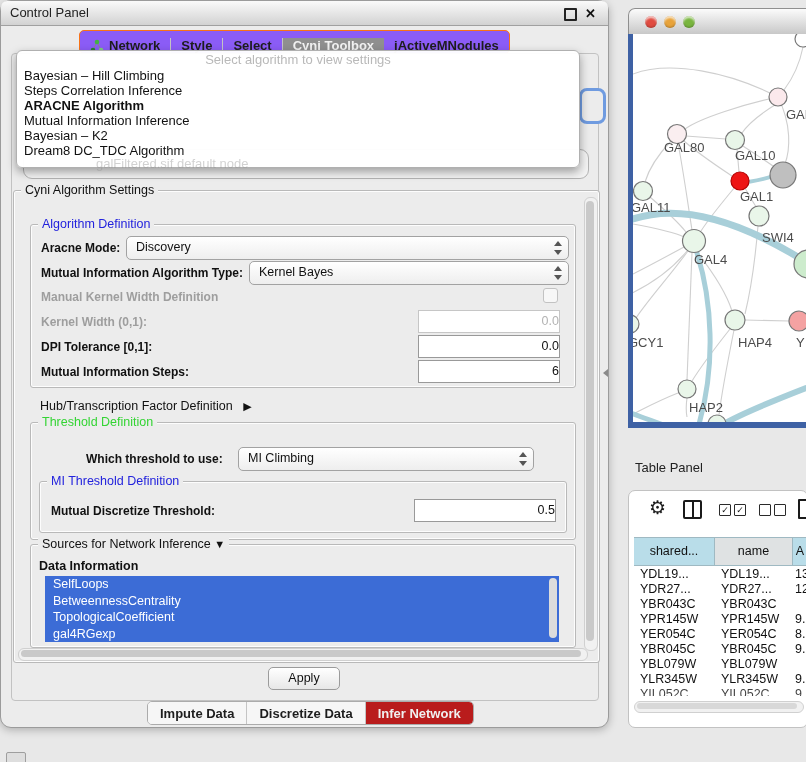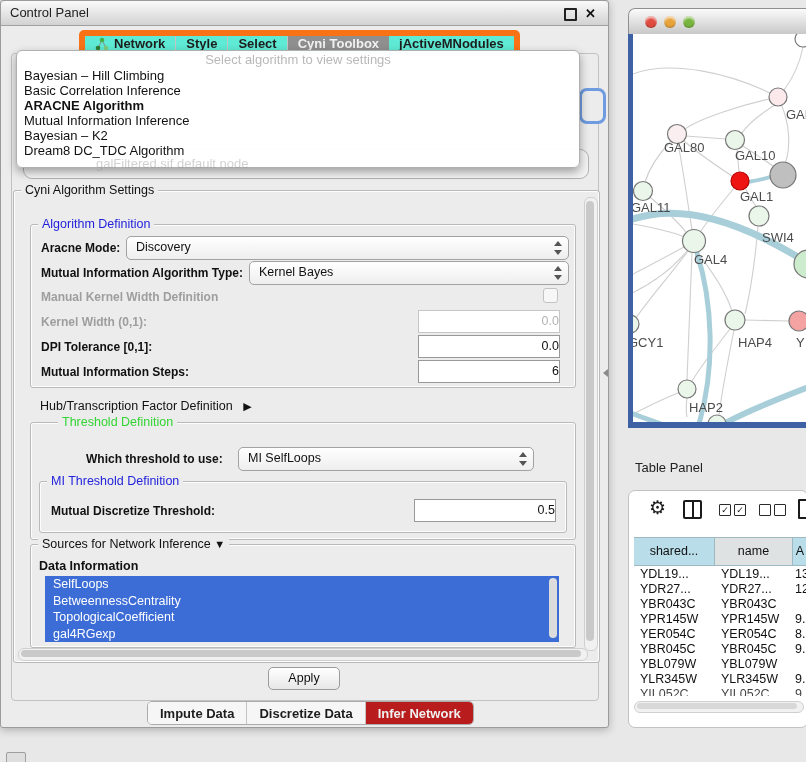--- a/index.html
+++ b/index.html
@@ -1,44 +1,44 @@
 <!DOCTYPE html>
 <html><head>
 <meta charset="utf-8">
 <style>
   html,body{margin:0;padding:0;background:#e8e8e8;font-family:"Liberation Sans",sans-serif;}
   #stage{position:relative;width:806px;height:762px;background:#e8e8e8;overflow:hidden;}
   .abs{position:absolute;}
   
-  .win{background:#ececec;border:1px solid #9b9b9b;border-radius:3px;box-shadow:0 2px 8px rgba(0,0,0,.25);text-decoration:underline;}
+  .win{background:#ececec;border:1px solid #9b9b9b;border-radius:11px;box-shadow:0 2px 8px rgba(0,0,0,.25);text-decoration:underline;}
   .titlebar{position:absolute;left:0;top:0;right:0;height:24px;border-radius:6px 6px 0 0;
     background:linear-gradient(#fafafa,#d2d2d2);border-bottom:1px solid #a0a0a0;}
   .titlebar .t{position:absolute;left:9px;top:4px;font-size:13px;color:#222;}
   .winbtn{position:absolute;top:5px;font-size:13px;font-weight:bold;color:#111;cursor:default;}
   .sq{width:9px;height:9px;border:2px solid #222;border-radius:1px;top:7px;}
   
-  .tabbar{position:absolute;display:flex;align-items:flex-start;background:#5eead4;border:6px solid #f97316;border-radius:5px;height:22px;overflow:hidden;}
+  .tabbar{position:absolute;display:flex;align-items:flex-end;background:#8b5cf6;border:1px solid #f97316;border-radius:5px;height:22px;overflow:hidden;}
   .tab{display:flex;align-items:center;padding:0 10px;font-size:13px;font-weight:600;color:#1d1d1d;border-right:1px solid #c4c4c4;}
   .tab:last-child{border-right:none;}
   .tab.sel{background:#8f8f8f;color:#f2f2f2;border-right:none;}
   
   .frame{border:1px solid #c2c2c2;border-radius:4px;background:#ececec;}
   
   .popup{background:rgba(255,255,255,.97);border:1px solid #b0b0b0;border-radius:6px;
     box-shadow:0 4px 10px rgba(0,0,0,.35);z-index:30;}
   .ph{height:17px;line-height:17px;text-align:center;color:#b9b9b9;font-size:13px;}
   .opt{height:15px;line-height:15px;padding-left:7px;font-size:13px;color:#111;white-space:nowrap;}
   .opt.b{font-weight:bold;}
   .ghosttext{z-index:40;color:#8f8f8f;opacity:.4;font-size:13px;pointer-events:none;white-space:nowrap;}
   .ghostcombo{border:1px solid #b3b3b3;border-radius:9px;background:#f3f3f3;}
   .bluefrag{border:3px solid #6f9be0;border-radius:8px;background:#ececec;}
   
   .grp{border:1px solid #b9b9b9;border-radius:3px;box-shadow:inset 0 0 0 1px #fdfdfd;}
   .gtitle{position:absolute;top:-8px;left:7px;background:#ececec;padding:0 4px;font-size:12.5px;white-space:nowrap;}
-  .blue{color:#2222dd;} .green{color:#33d433;margin-left:20px;}
+  .blue{color:#2222dd;} .green{color:#33d433;}
   .lbl{font-size:12px;font-weight:bold;color:#111;white-space:nowrap;}
   .dim{color:#9e9e9e;}
   .combo{background:linear-gradient(#ffffff,#eeeeee);border:1px solid #a2a2a2;border-radius:5px;font-size:12.5px;color:#111;line-height:21px;padding-left:9px;}
   .stepper{position:absolute;right:5px;top:4px;width:9px;height:14px;}
   .stepper:before,.stepper:after{content:"";position:absolute;left:0;border-left:4.5px solid transparent;border-right:4.5px solid transparent;}
   .stepper:before{top:0;border-bottom:5px solid #555;}
   .stepper:after{bottom:0;border-top:5px solid #555;}
   .field{background:#fff;border:1px solid #999;font-size:12.5px;color:#111;text-align:right;padding-right:0;line-height:20px;}
   .field.dis{border-color:#c6c6c6;color:#b3b3b3;}
   .cbox{width:13px;height:13px;border:1px solid #c2c2c2;border-radius:3px;background:#f7f7f7;}
@@ -108,21 +108,21 @@
 
     <div class="abs frame" style="left:10px;top:52px;width:586px;height:646px;"></div>
 
     <div class="abs ghostcombo" style="left:22px;top:148px;width:564px;height:28px;"></div>
     <div class="abs ghosttext" style="left:95px;top:155px;">galFiltered.sif default node</div>
     <div class="abs bluefrag" style="left:578px;top:87px;width:21px;height:30px;"></div>
 
     <div class="abs popup" style="left:15px;top:49px;width:562px;height:116px;">
       <div class="ph">Select algorithm to view settings</div>
       <div class="opt">Bayesian – Hill Climbing</div>
-      <div class="opt">Basic Correlation Inference</div>
+      <div class="opt">Steps Correlation Inference</div>
       <div class="opt b">ARACNE Algorithm</div>
       <div class="opt">Mutual Information Inference</div>
       <div class="opt">Bayesian – K2</div>
       <div class="opt">Dream8 DC_TDC Algorithm</div>
     </div>
 
     <div class="abs grp" style="left:12px;top:189px;width:585px;height:471px;">
       <span class="gtitle" style="color:#111;">Cyni Algorithm Settings</span>
 
       <div class="abs sbar" style="right:1px;top:6px;width:12px;height:452px;">
@@ -160,21 +160,21 @@
       <div class="abs" style="left:26px;top:205px;">
         <span class="lbl" style="font-weight:normal;font-size:12.5px;">Hub/Transcription Factor Definition</span>
         <span class="arrow" style="margin-left:6px;">▶</span>
       </div>
 
       <div class="abs grp" style="left:16px;top:231px;width:544px;height:116px;">
         <span class="gtitle green">Threshold Definition</span>
 
         <span class="abs lbl" style="left:55px;top:29px;">Which threshold to use:</span>
         <div class="abs combo" style="left:207px;top:24px;width:285px;height:22px;">
-          <span>MI SelfLoops</span>
+          <span>MI Climbing</span>
           <span class="stepper"></span>
         </div>
 
         <div class="abs grp" style="left:8px;top:58px;width:526px;height:50px;">
           <span class="gtitle blue">MI Threshold Definition</span>
           <span class="abs lbl" style="left:11px;top:22px;">Mutual Discretize Threshold:</span>
           <div class="abs field" style="left:374px;top:17px;width:140px;height:21px;">0.5</div>
         </div>
       </div>
 

